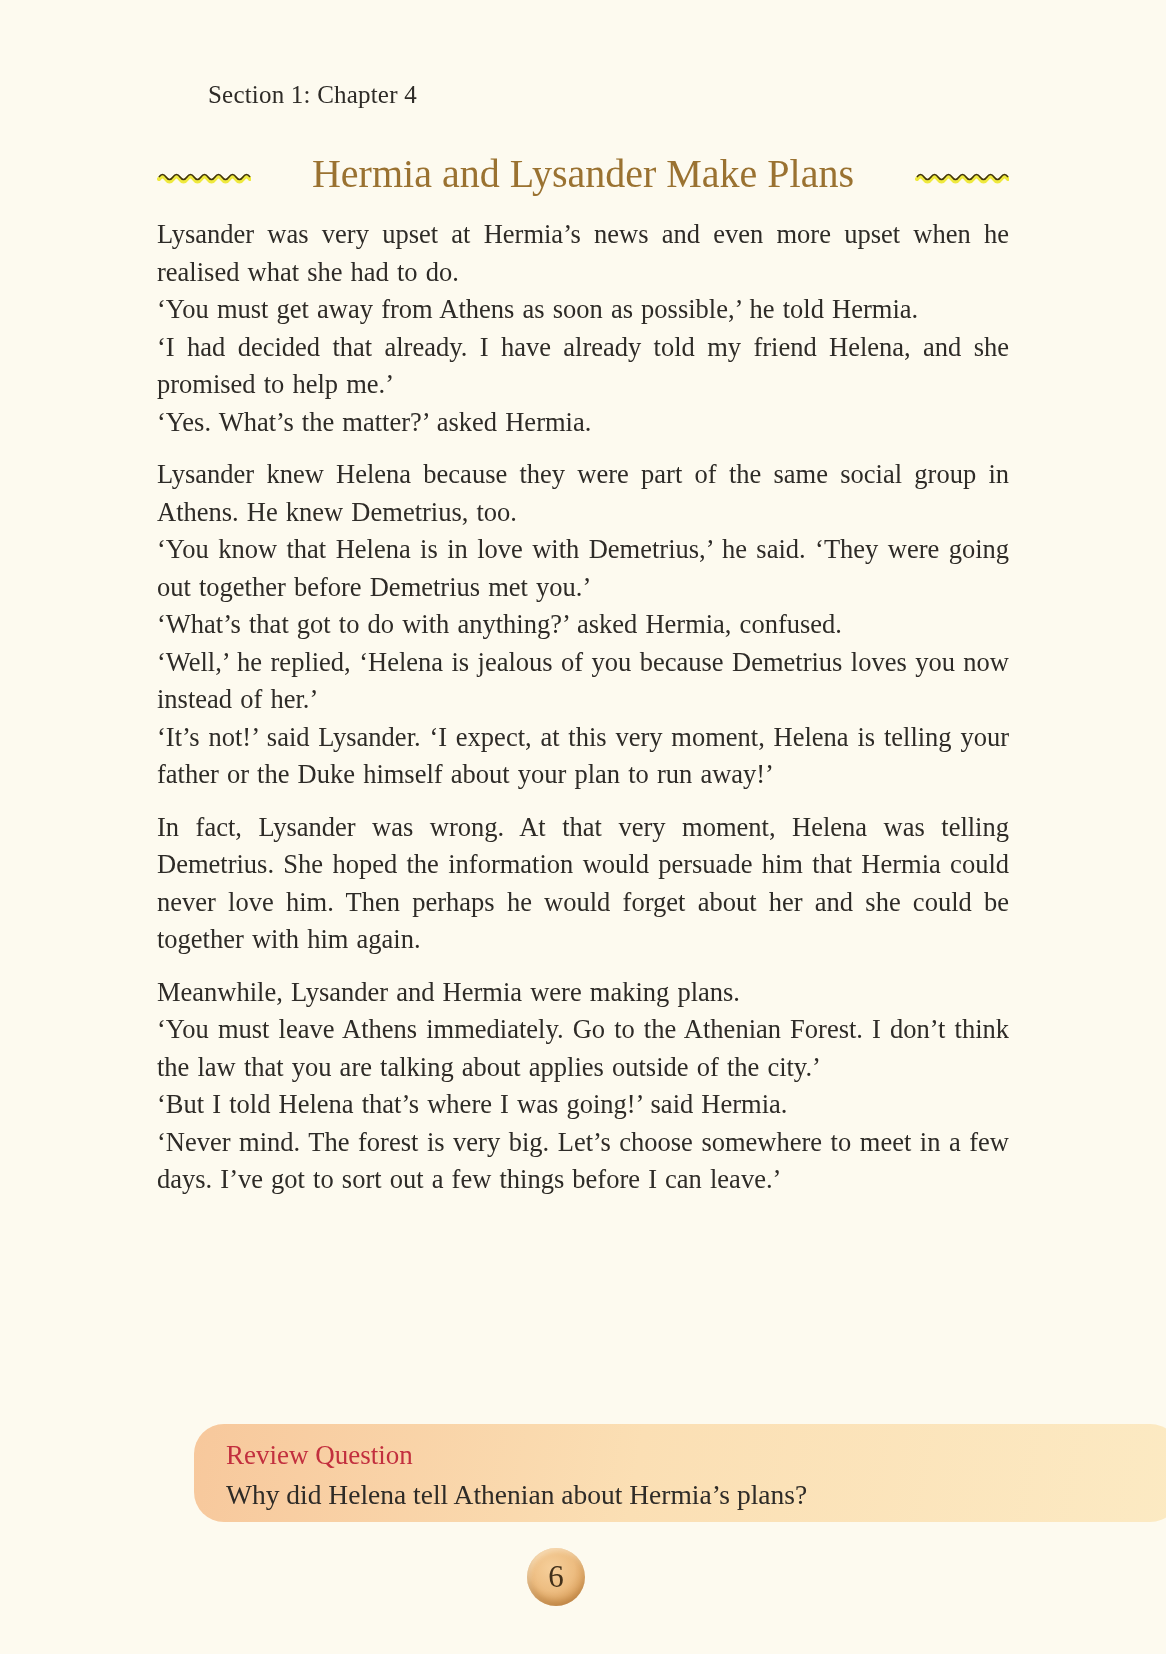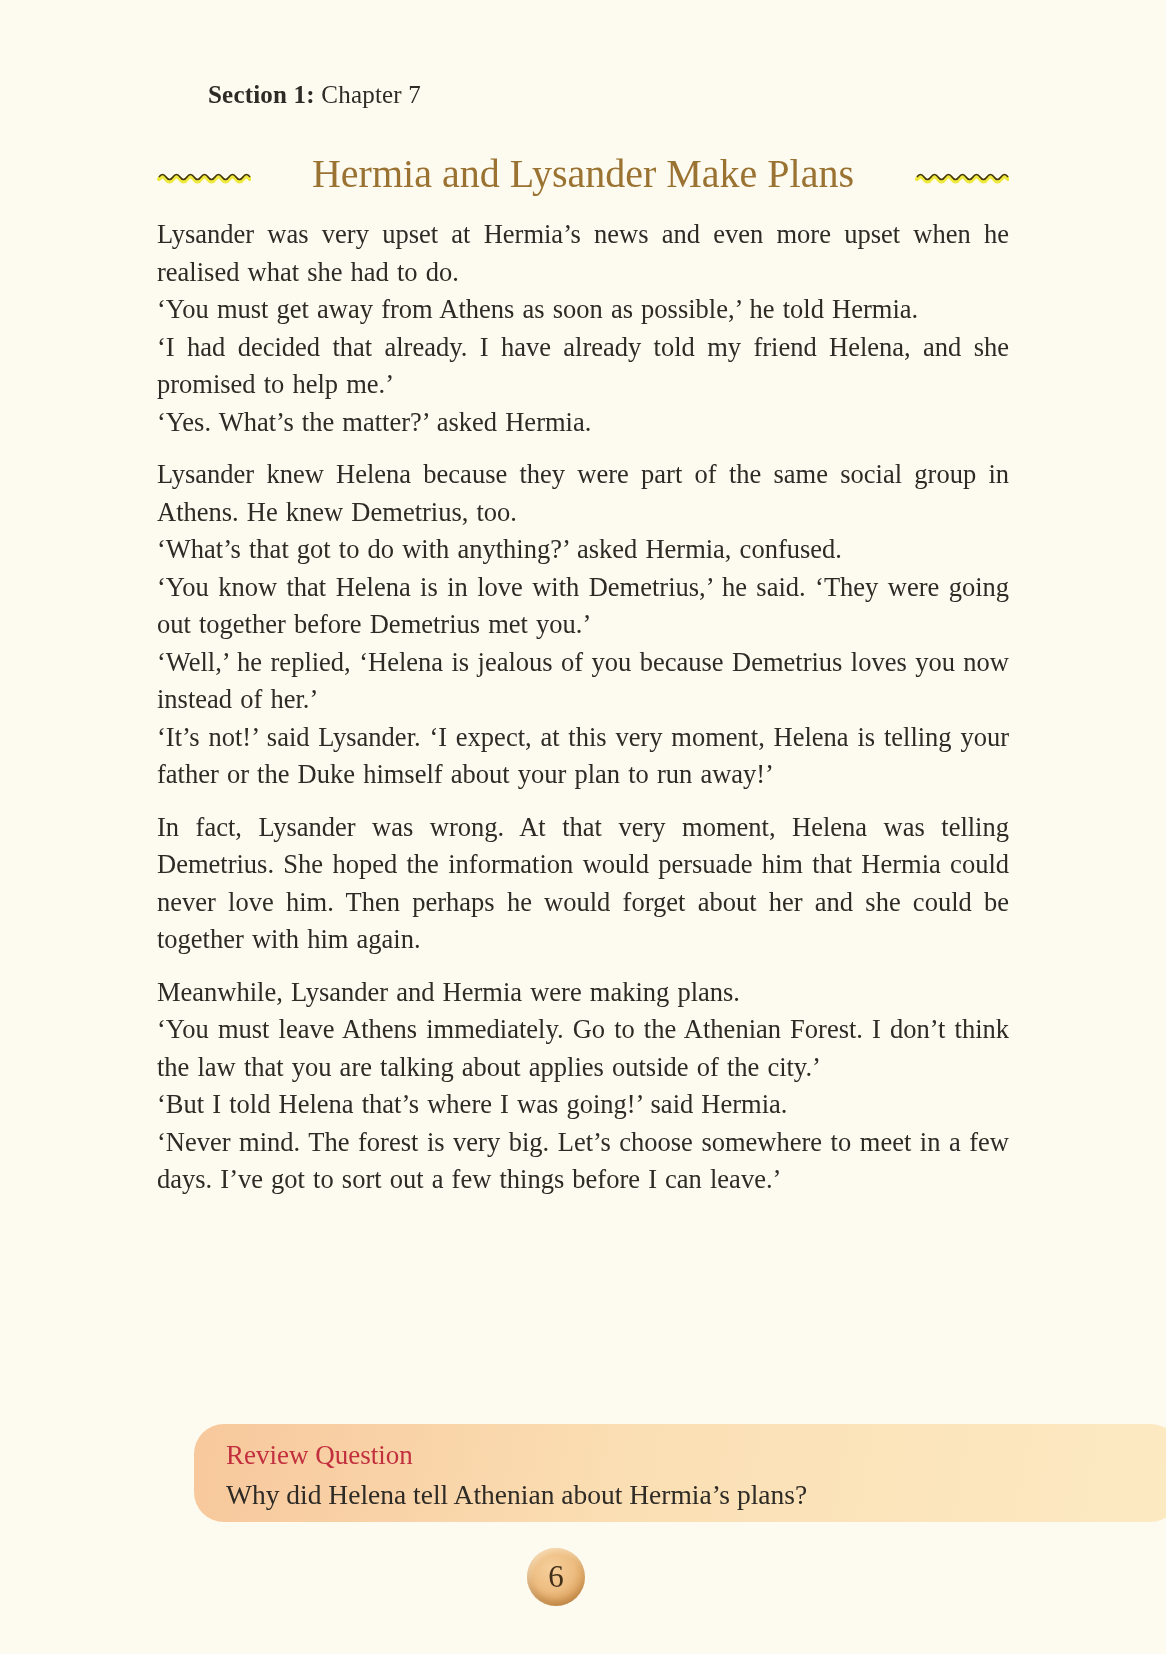--- a/index.html
+++ b/index.html
@@ -18,21 +18,21 @@
     overflow:hidden;
   }
   .content{
     position:absolute;left:157px;top:80px;width:852px;
   }
   .crumb{
     margin-left:51px;
     font-size:25px;line-height:30px;
     letter-spacing:.2px;
   }
-  .crumb .bold{font-weight:bold;}
+  .crumb .bold{font-weight:normal;}
   .title-row{
     margin-top:38px;
     display:flex;align-items:center;width:100%;
   }
   .title-row .squiggle{flex:0 0 auto;display:block;margin-top:6px;}
   .page-title{
     flex:1 1 auto;text-align:center;
     font-size:40px;line-height:52px;
     color:var(--title);
     white-space:nowrap;
@@ -77,21 +77,21 @@
     font-size:31px;color:#42301a;line-height:1;
     transform:translateY(-1px);
   }
 </style>
 </head>
 <body>
 
 <div class="content">
 
   <div class="crumb">
-    <span class="bold">Section 1:</span><span> Chapter 7</span>
+    <span class="bold">Section 1:</span><span> Chapter 4</span>
   </div>
 
   <div class="title-row">
     <svg class="squiggle" width="94" height="14" viewBox="0 0 94 14">
       <path d="M2 9 Q5.5 4 9 9 T16 9 T23 9 T30 9 T37 9 T44 9 T51 9 T58 9 T65 9 T72 9 T79 9 T86 9 T93 9" fill="none" stroke="#efe93e" stroke-width="4" stroke-linecap="round"></path>
       <path d="M2 7 Q5.5 2 9 7 T16 7 T23 7 T30 7 T37 7 T44 7 T51 7 T58 7 T65 7 T72 7 T79 7 T86 7 T93 7" fill="none" stroke="#40330d" stroke-width="1.6"></path>
     </svg>
     <div class="page-title">Hermia and Lysander Make Plans</div>
     <svg class="squiggle" width="94" height="14" viewBox="0 0 94 14">
       <path d="M2 9 Q5.5 4 9 9 T16 9 T23 9 T30 9 T37 9 T44 9 T51 9 T58 9 T65 9 T72 9 T79 9 T86 9 T93 9" fill="none" stroke="#efe93e" stroke-width="4" stroke-linecap="round"></path>
@@ -101,22 +101,22 @@
 
   <div class="body-text">
     <div class="block">
       <p>Lysander was very upset at Hermia’s news and even more upset when he realised what she had to do.</p>
       <p>‘You must get away from Athens as soon as possible,’ he told Hermia.</p>
       <p>‘I had decided that already. I have already told my friend Helena, and she promised to help me.’</p>
       <p>‘Yes. What’s the matter?’ asked Hermia.</p>
     </div>
     <div class="block">
       <p>Lysander knew Helena because they were part of the same social group in Athens. He knew Demetrius, too.</p>
+      <p>‘You know that Helena is in love with Demetrius,’ he said. ‘They were going out together before Demetrius met you.’</p>
       <p>‘What’s that got to do with anything?’ asked Hermia, confused.</p>
-      <p>‘You know that Helena is in love with Demetrius,’ he said. ‘They were going out together before Demetrius met you.’</p>
       <p>‘Well,’ he replied, ‘Helena is jealous of you because Demetrius loves you now instead of her.’</p>
       <p>‘It’s not!’ said Lysander. ‘I expect, at this very moment, Helena is telling your father or the Duke himself about your plan to run away!’</p>
     </div>
     <div class="block">
       <p>In fact, Lysander was wrong. At that very moment, Helena was telling Demetrius. She hoped the information would persuade him that Hermia could never love him. Then perhaps he would forget about her and she could be together with him again.</p>
     </div>
     <div class="block">
       <p>Meanwhile, Lysander and Hermia were making plans.</p>
       <p>‘You must leave Athens immediately. Go to the Athenian Forest. I don’t think the law that you are talking about applies outside of the city.’</p>
       <p>‘But I told Helena that’s where I was going!’ said Hermia.</p>

